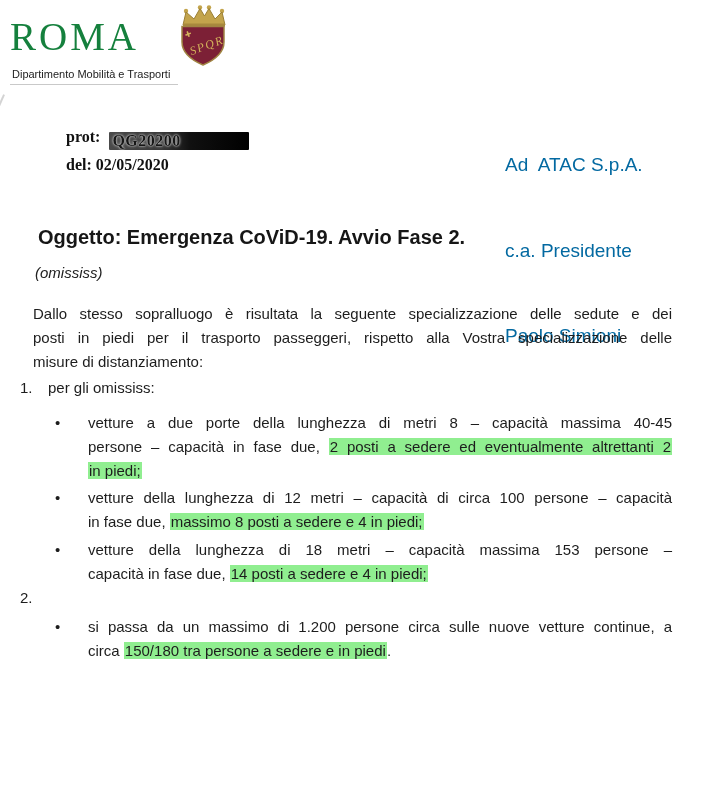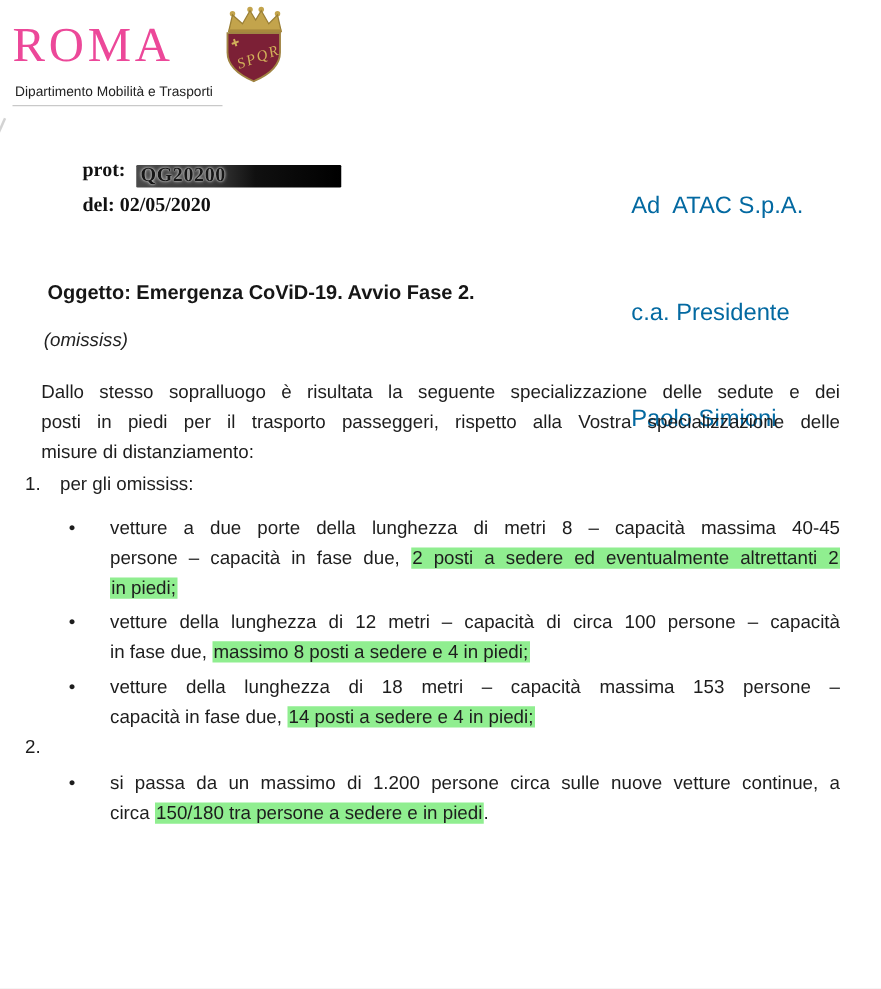--- a/index.html
+++ b/index.html
@@ -13,21 +13,21 @@
     color: #1d1d1d;
   }
   .abs { position: absolute; }
 
   
   .logo {
     left: 10px; top: 14px;
     font-family: "Liberation Serif", serif;
     font-size: 39px;
     letter-spacing: 3px;
-    color: #ec4899;
+    color: #15803d;
     font-weight: 400;
   }
   .dept {
     left: 12px; top: 68px;
     font-size: 11px;
     color: #222;
   }
   .dept-rule {
     left: 10px; top: 84px;
     width: 168px; height: 1px;
@@ -48,21 +48,21 @@
     font-family: "Liberation Serif", serif;
     font-weight: bold;
     font-size: 16px;
     color: #111;
     white-space: pre;
   }
   .prot-line { top: 110px; }
   .del-line  { top: 138px; }
   .prot-redact {
     display: inline-block;
-    width: 164px; height: 18px;
+    width: 140px; height: 18px;
     margin-left: 5px;
     vertical-align: -4px;
     background: linear-gradient(90deg, #4a4a4a 0%, #383838 38%, #101010 58%, #000 100%);
     border-radius: 1px;
   }
   .prot-visible {
     font-family: "Liberation Serif", serif;
     font-weight: bold;
     font-size: 16px;
     color: #161616;
@@ -78,21 +78,21 @@
     text-align: left;
     font-size: 19px;
     line-height: 28.5px;
     color: #0369a1;
     white-space: pre;
   }
 
   
   .subject {
     left: 38px; top: 226px;
-    font-size: 16px;
+    font-size: 20px;
     font-weight: bold;
     color: #161616;
   }
   .omissis {
     left: 35px; top: 264px;
     font-size: 15px;
     font-style: italic;
     color: #222;
   }
 

